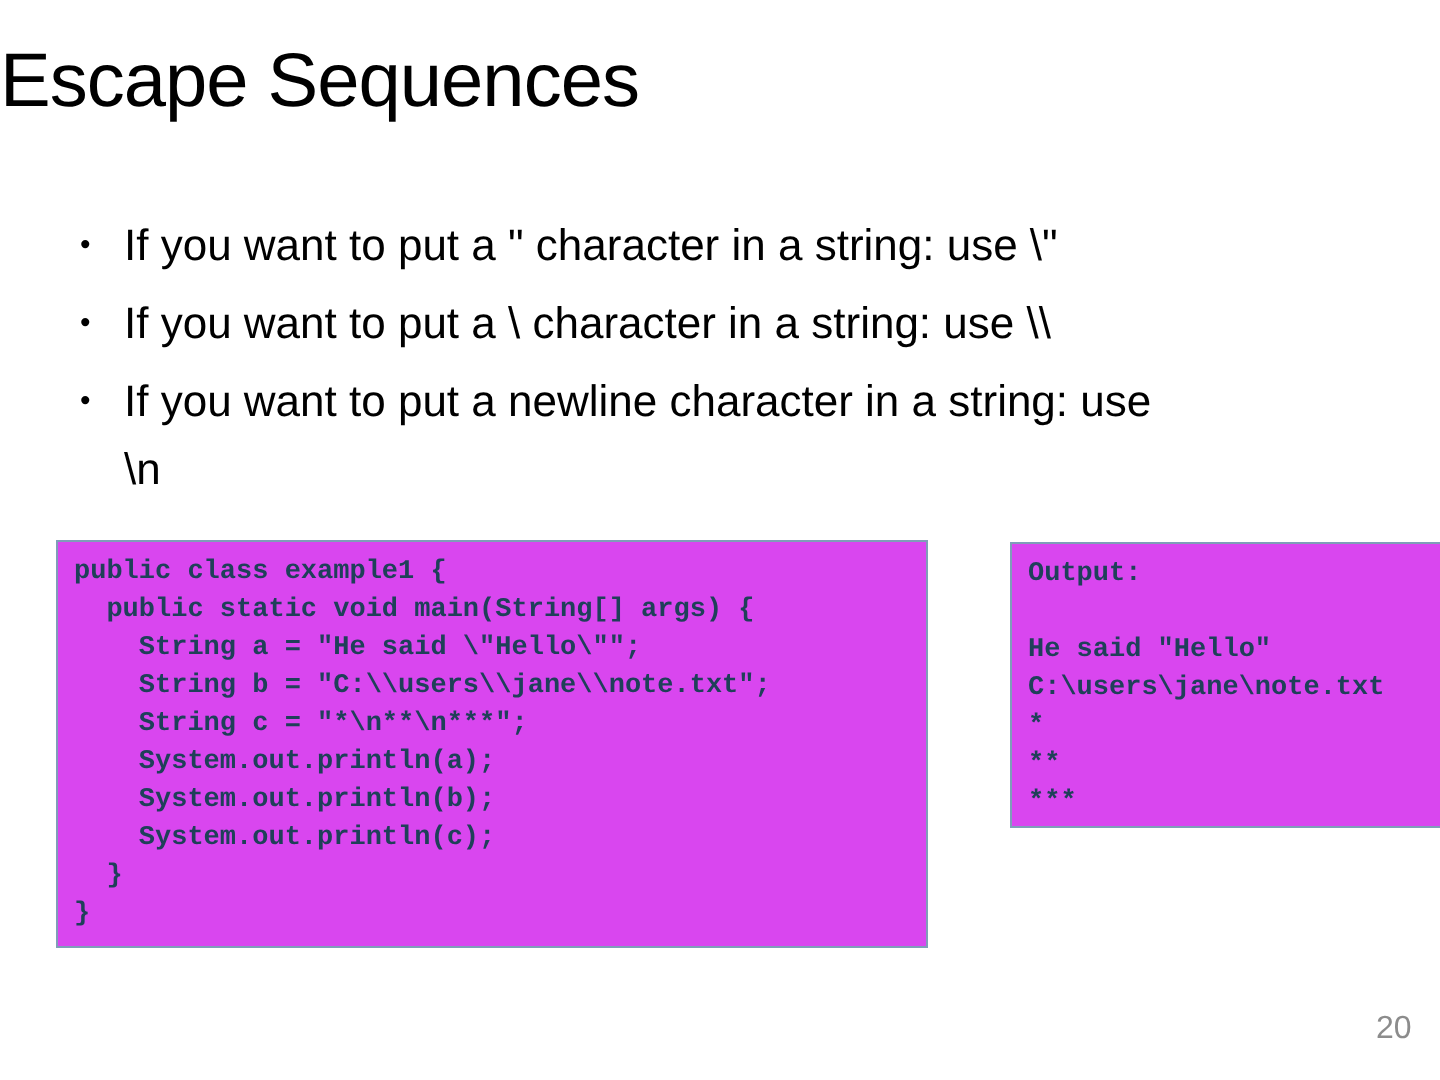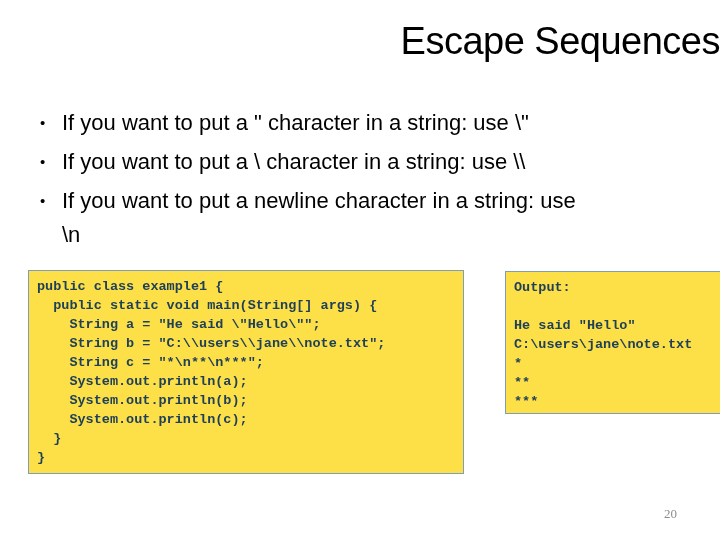--- a/index.html
+++ b/index.html
@@ -10,21 +10,21 @@
     background: #ffffff;
     overflow: hidden;
     font-family: "Liberation Sans", sans-serif;
     color: #000000;
   }
   .title {
     position: absolute;
     top: 20px;
     left: 0;
     width: 100%;
-    text-align: right;
+    text-align: left;
     font-size: 38px;
     font-weight: 400;
     margin: 0;
     letter-spacing: -0.5px;
   }
   .bullets {
     position: absolute;
     left: 40px;
     top: 106px;
     width: 634px;
@@ -43,42 +43,41 @@
   .bullets .marker {
     position: absolute;
     left: 0;
     top: 0;
     font-size: 15px;
     line-height: 34px;
   }
   .box {
     position: absolute;
     border: 1.5px solid var(--box-border, #7F9DB9);
-    background: #fde047;
+    background: #d946ef;
     box-sizing: border-box;
   }
   .box pre {
     margin: 0;
     padding: 6px 8px;
     font-family: "Liberation Mono", "DejaVu Sans Mono", monospace;
     font-weight: 700;
     font-size: 13.5px;
     line-height: 19px;
     color: var(--code-text, #1F4059);
     white-space: pre;
   }
   .code-box   { left: 28px;  top: 270px; width: 436px; height: 204px; }
   .output-box { left: 505px; top: 271px; width: 231px; height: 143px; }
   .page-number {
     position: absolute;
-    left: 664px;
+    left: 688px;
     top: 506px;
-    font-size: 13px;
+    font-size: 16px;
     color: var(--page-number, #8C8C8C);
-    font-family: Liberation Serif, serif;
   }
 </style>
 </head>
 <body>
 
 <div class="slide">
 
   <h1 class="title">Escape Sequences</h1>
 
   <ul class="bullets">

